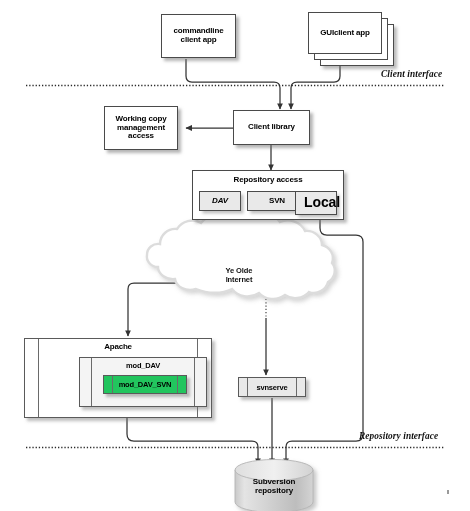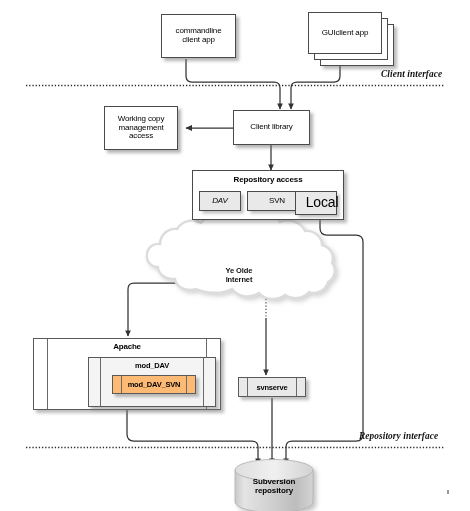--- a/index.html
+++ b/index.html
@@ -28,21 +28,21 @@
 
   
   .node {
     position: absolute;
     box-sizing: border-box;
     display: flex;
     align-items: center;
     justify-content: center;
     text-align: center;
     font-family: "Liberation Sans", sans-serif;
-    font-weight: normal;
+    font-weight: bold;
     color: #000000;
     line-height: 1.12;
     letter-spacing: -0.15px;
   }
 
   
   .box-white {
     background: #ffffff;
     border: 1.3px solid #4a4a4a;
     box-shadow: 3px 3px 3px rgba(120,120,120,0.55);
@@ -85,21 +85,21 @@
   .module > .rail {
     position: absolute;
     top: 0;
     bottom: 0;
     width: 0;
     border-left: 1.2px solid #6a6a6a;
   }
 
   .apache-outer { background: #ffffff; }
   .apache-inner { background: #f4f4f4; }
-  .apache-core  { background: #fdba74; }
+  .apache-core  { background: #22c55e; }
 
   
   .zone-label {
     position: absolute;
     font-family: "Liberation Serif", serif;
     font-weight: bold;
     font-style: italic;
     color: #111111;
     white-space: nowrap;
     letter-spacing: 0.1px;
@@ -264,21 +264,21 @@
     <div class="node box-gray" style="left:6px; top:20px; width:42px; height:20px; font-size:8px; font-style:italic;">DAV</div>
     <div class="node box-gray" style="left:54px; top:20px; width:60px; height:20px; font-size:8px;">SVN</div>
     <div class="node box-gray" style="left:102px; top:20px; width:42px; height:24px; font-size:14px;padding-left:12px;">Local</div>
   </div>
 
   <div class="cloud-label" style="left:208px; top:266px; width:62px;">
     <div>Ye Olde</div>
     <div>Internet</div>
   </div>
 
-  <div class="module apache-outer" style="left:33px; top:338px; width:188px; height:72px;text-decoration:underline;">
+  <div class="module apache-outer" style="left:24px; top:338px; width:188px; height:80px;text-decoration:underline;">
     <div class="rail" style="left:13px;"></div>
     <div class="rail" style="right:13px;"></div>
     <div class="mod-label" style="font-size:8px;">Apache</div>
 
     <div class="module apache-inner" style="left:30px; top:18px; width:128px; height:50px;margin-left:24px;">
       <div class="rail" style="left:11px;"></div>
       <div class="rail" style="right:11px;"></div>
       <div class="mod-label" style="font-size:7.5px;">mod_DAV</div>
 
       <div class="module apache-core" style="left:23px; top:17px; width:84px; height:19px; box-shadow:2.5px 2.5px 2.5px rgba(125,125,125,0.5);">

